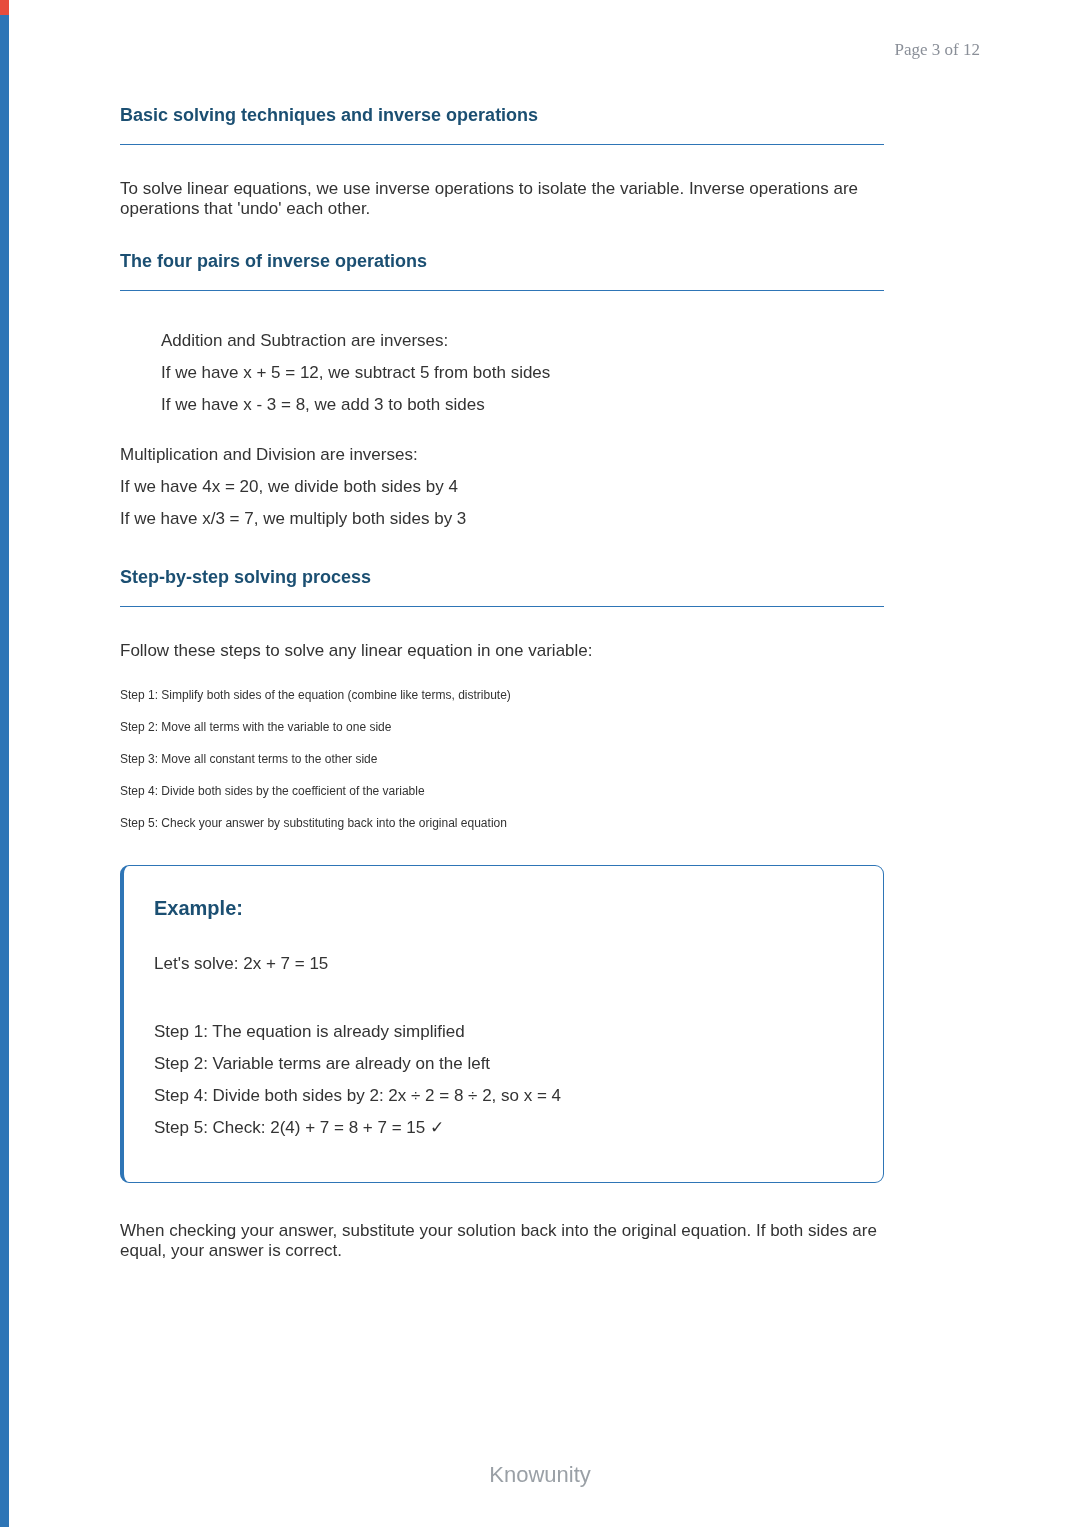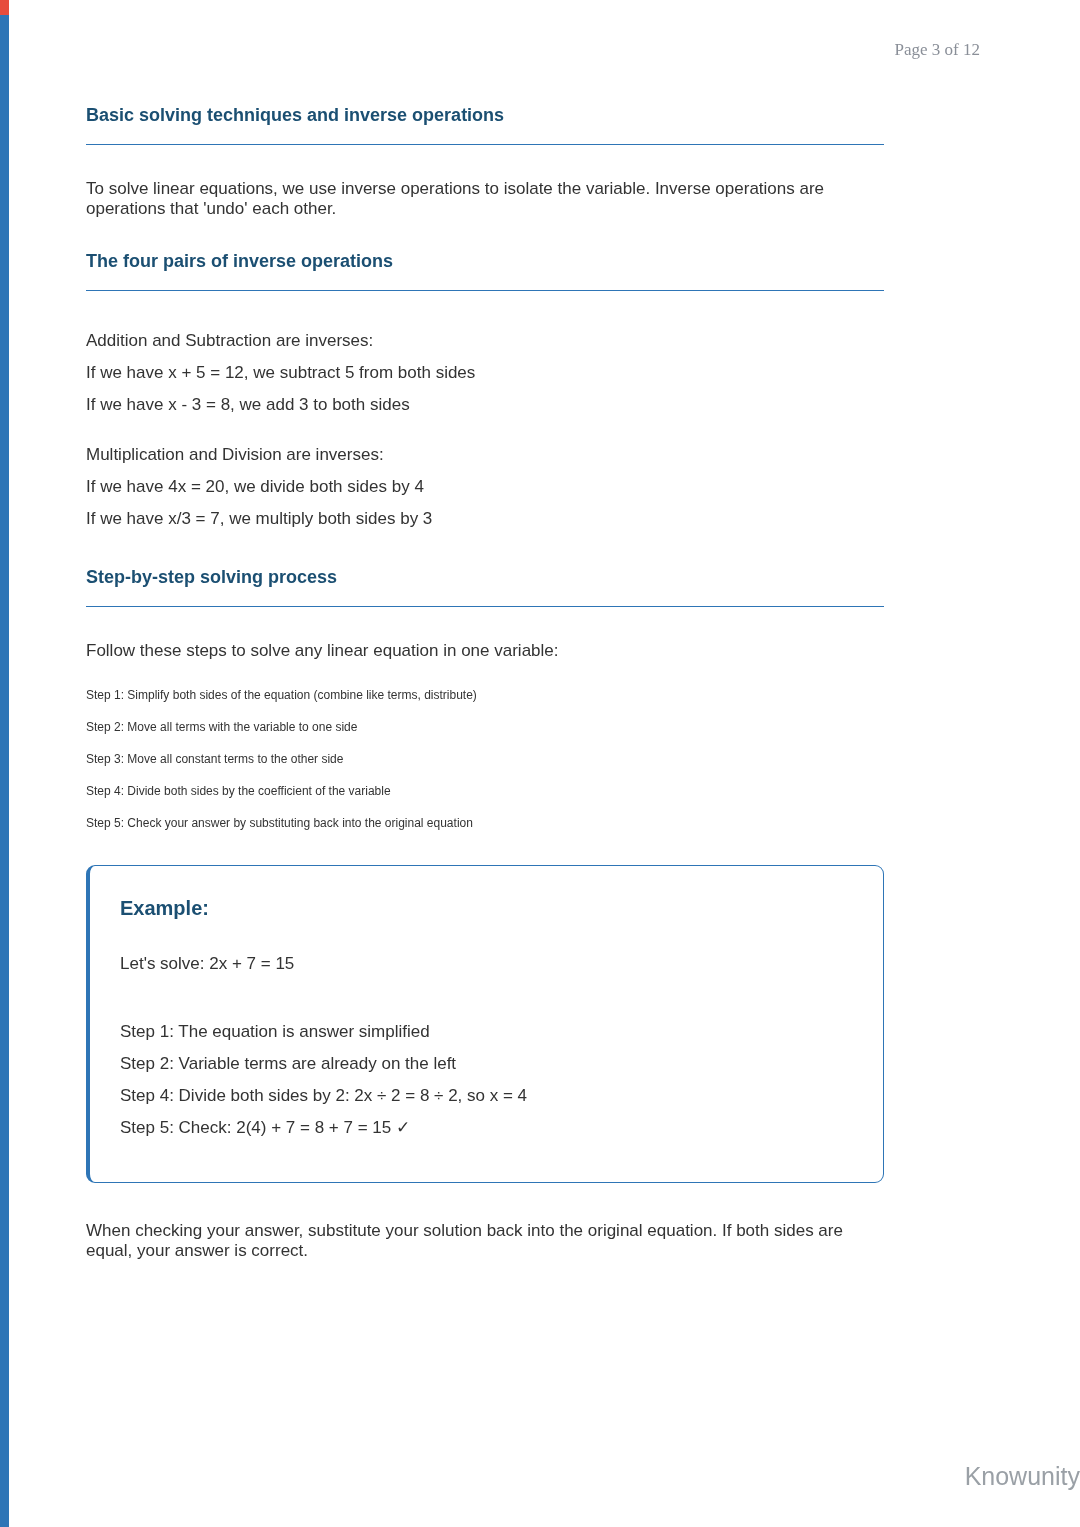--- a/index.html
+++ b/index.html
@@ -36,39 +36,39 @@
     background:var(--accent-bar);
   }
   .page-number{
     position:absolute;
     top:40px; right:100px;
     font-family:"Liberation Serif","DejaVu Serif",serif;
     font-size:17px;
     color:var(--muted);
   }
   .content{
-    padding:103px 196px 0 86px; 
+    padding:103px 196px 0 120px; 
   }
   .section-heading{
     font-size:18px;
     font-weight:bold;
     color:var(--heading);
     line-height:24px;
     padding-bottom:17px;
     border-bottom:1px solid var(--rule);
     margin:0 0 34px 0;
   }
   .para{
     font-size:17px;
     line-height:20px;
     color:var(--body);
   }
   .intro-para{ margin-bottom:30px; }
   .text-block{ font-size:17px; line-height:32px; }
-  .block-1{ margin-bottom:18px; }
+  .block-1{ margin-bottom:18px;margin-left:41px; }
   .block-2{ margin-bottom:30px; }
   .steps-intro{ margin-bottom:18px; }
   .steps-list{ margin-bottom:26px; }
   .steps-list .line{ font-size:12px; line-height:32px; }
   .example-box{
     border:1.5px solid var(--box-border);
     border-left:4px solid var(--box-border);
     border-radius:9px;
     padding:30px 30px 38px 30px;
     margin-bottom:38px;
@@ -84,22 +84,22 @@
     font-size:17px;
     line-height:32px;
     margin-bottom:36px;
   }
   .example-steps .line{ font-size:17px; line-height:32px; }
   .closing-para{ margin-bottom:0; }
   .footer{
     position:absolute;
     left:0; right:0;
     top:1462px;
-    text-align:right;
-    font-size:25px;
+    text-align:center;
+    font-size:22px;
     color:#9aa0a6;
   }
 </style>
 </head>
 <body>
 
 <div class="page">
 
   <div class="edge-red"></div>
   <div class="edge-blue"></div>
@@ -135,21 +135,21 @@
       <div class="line">Step 2: Move all terms with the variable to one side</div>
       <div class="line">Step 3: Move all constant terms to the other side</div>
       <div class="line">Step 4: Divide both sides by the coefficient of the variable</div>
       <div class="line">Step 5: Check your answer by substituting back into the original equation</div>
     </div>
 
     <div class="example-box">
       <div class="example-title">Example:</div>
       <div class="example-problem">Let's solve: 2x + 7 = 15</div>
       <div class="example-steps">
-        <div class="line">Step 1: The equation is answer simplified</div>
+        <div class="line">Step 1: The equation is already simplified</div>
         <div class="line">Step 2: Variable terms are already on the left</div>
         <div class="line">Step 4: Divide both sides by 2: 2x ÷ 2 = 8 ÷ 2, so x = 4</div>
         <div class="line">Step 5: Check: 2(4) + 7 = 8 + 7 = 15 ✓</div>
       </div>
     </div>
 
     <p class="para closing-para">When checking your answer, substitute your solution back into the original equation. If both sides are equal, your answer is correct.</p>
 
   </div>
 

